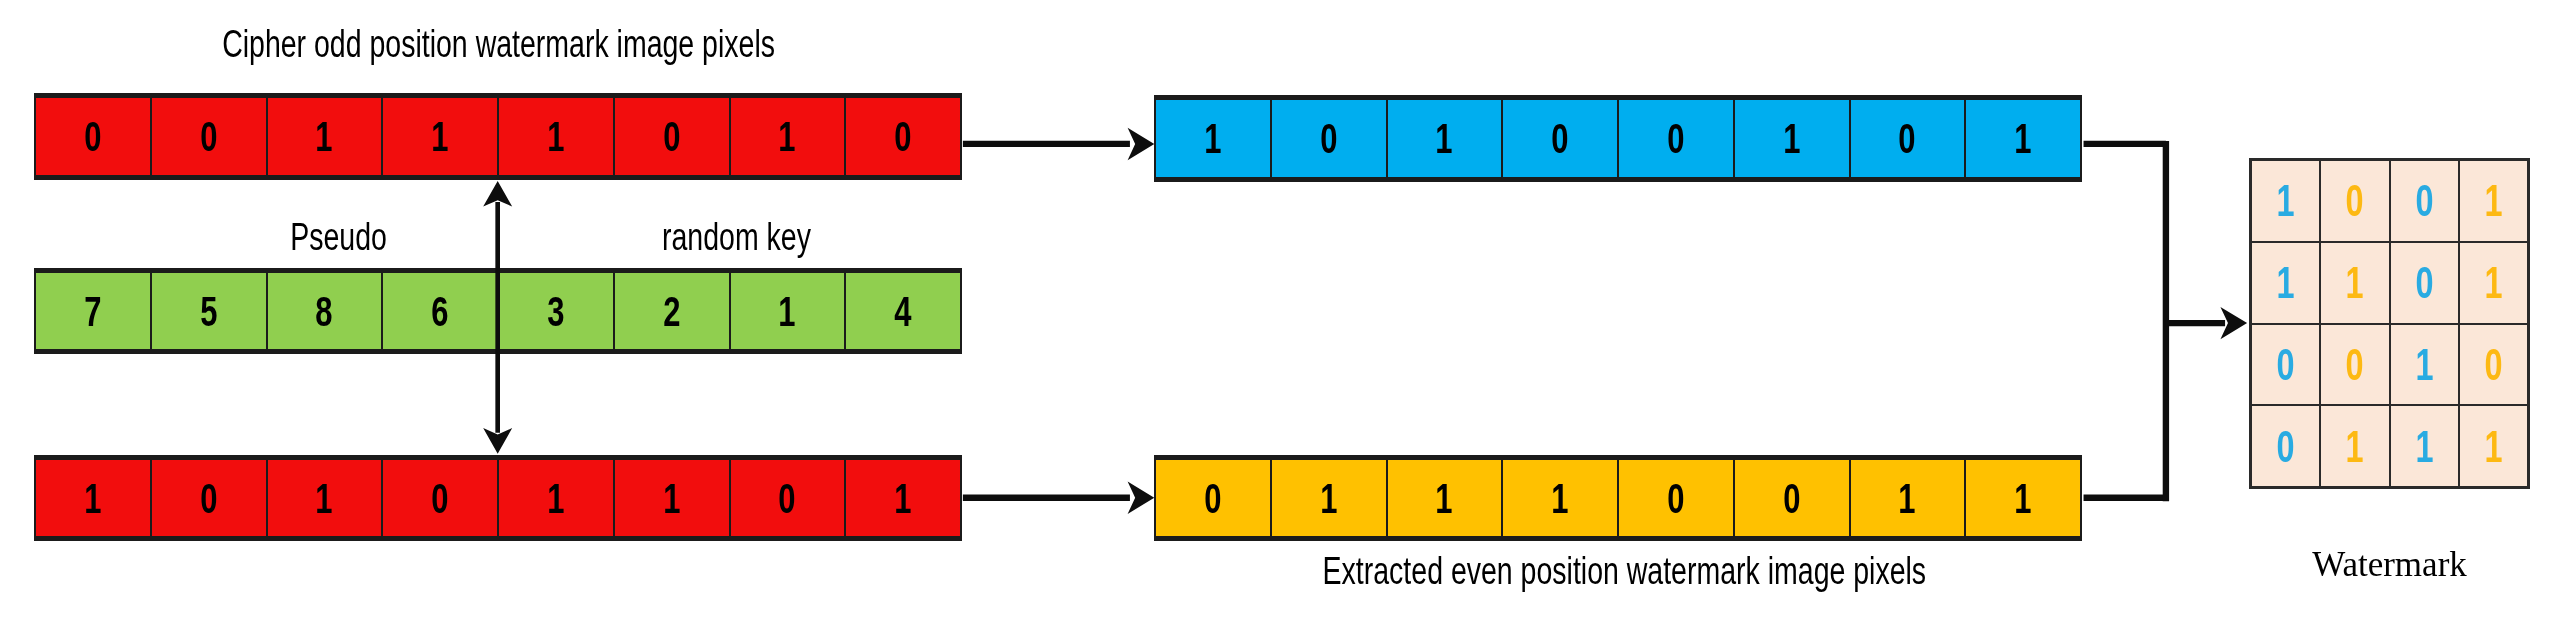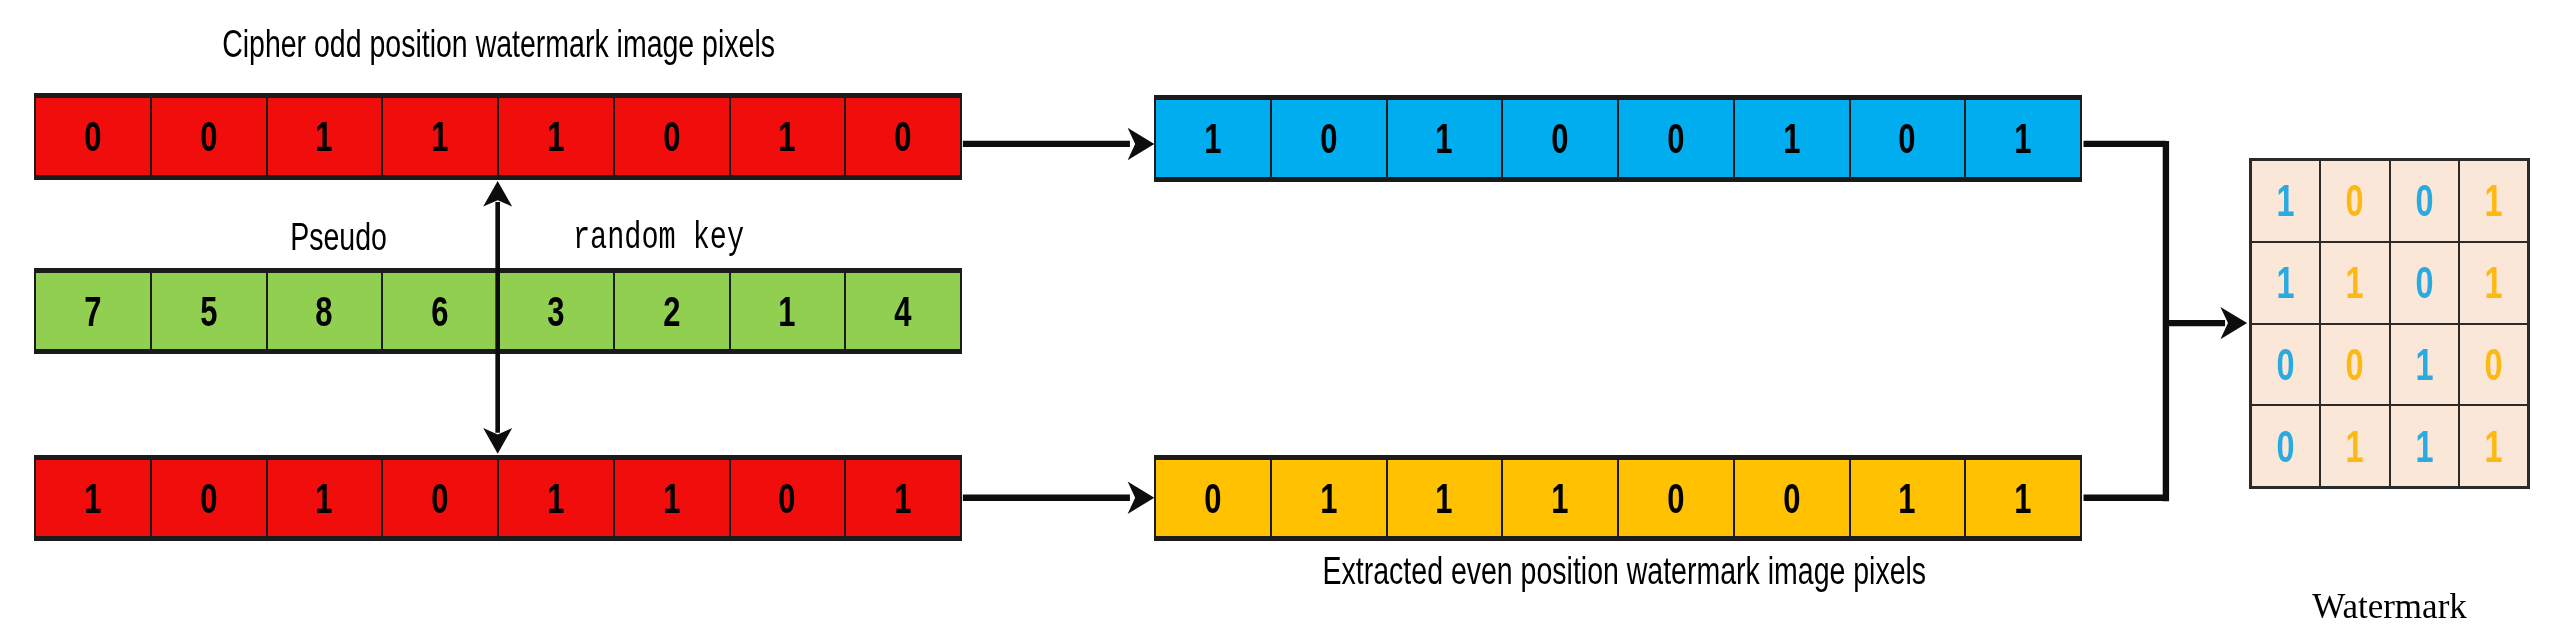--- a/index.html
+++ b/index.html
@@ -2,21 +2,21 @@
 <html style="--row_red: #f20d0d; --row_green: #90cf4f; --row_blue: #00aeef; --row_gold: #ffc100; --grid_bg: #fbe7d8; --digit_blue: #29abe2; --digit_gold: #fdb913; --line: #0d0d0d;font-size:9.3px"><head>
 <meta charset="utf-8">
 <style>
   html,body{margin:0;padding:0;background:#ffffff;}
   #canvas{position:relative;width:2576px;height:630px;background:#ffffff;overflow:hidden;
           font-family:"Liberation Sans",sans-serif;}
   
   .lbl{position:absolute;text-align:center;font-size:38px;line-height:1.15;color:#000000;white-space:nowrap;}
   .lbl>span{display:inline-block;transform:scaleX(.75);transform-origin:center center;}
   .lbl.alignR{}  .lbl.alignR>span{transform-origin:right center;}
-  .lbl.alignL{text-align:center;font-family:Liberation Mono, monospace;}   .lbl.alignL>span{transform-origin:left center;}
+  .lbl.alignL{text-align:right;}   .lbl.alignL>span{transform-origin:left center;}
   
   .serif{position:absolute;text-align:center;font-family:"Liberation Serif",serif;font-size:35px;line-height:1.1;color:#000;}
   
   .row{position:absolute;display:flex;box-sizing:border-box;
        border:2.3px solid #1b1b1b;border-top-width:5.2px;border-bottom-width:5.2px;}
   .row .cell{flex:1;display:flex;align-items:center;justify-content:center;}
   .row .cell + .cell{border-left:2.3px solid #1b1b1b;}
   .d{font-weight:bold;font-size:43px;line-height:1;transform:scaleX(.72);color:#000;}
   .red  {background:var(--row_red,#f20d0d);}
   .green{background:var(--row_green,#90cf4f);}
@@ -224,21 +224,21 @@
         <span class="gd">1</span>
       </div>
     <div class="gcell">
         <span class="gd">1</span>
       </div>
     <div class="gcell">
         <span class="gd">1</span>
       </div>
   </div>
 
-  <div class="serif" style="left:2249px;top:588px;width:281px;"><span>Watermark</span></div>
+  <div class="serif" style="left:2249px;top:546px;width:281px;"><span>Watermark</span></div>
 
   <svg class="overlay" width="2576" height="630" viewBox="0 0 4441 1086">
 
     <g>
       <line x1="1660" y1="248" x2="1948" y2="248" stroke-width="11"></line>
       <polygon points="1990,248 1944,220 1957,248 1944,276"></polygon>
     </g>
 
     <g>
       <line x1="1660" y1="858" x2="1948" y2="858" stroke-width="11"></line>

